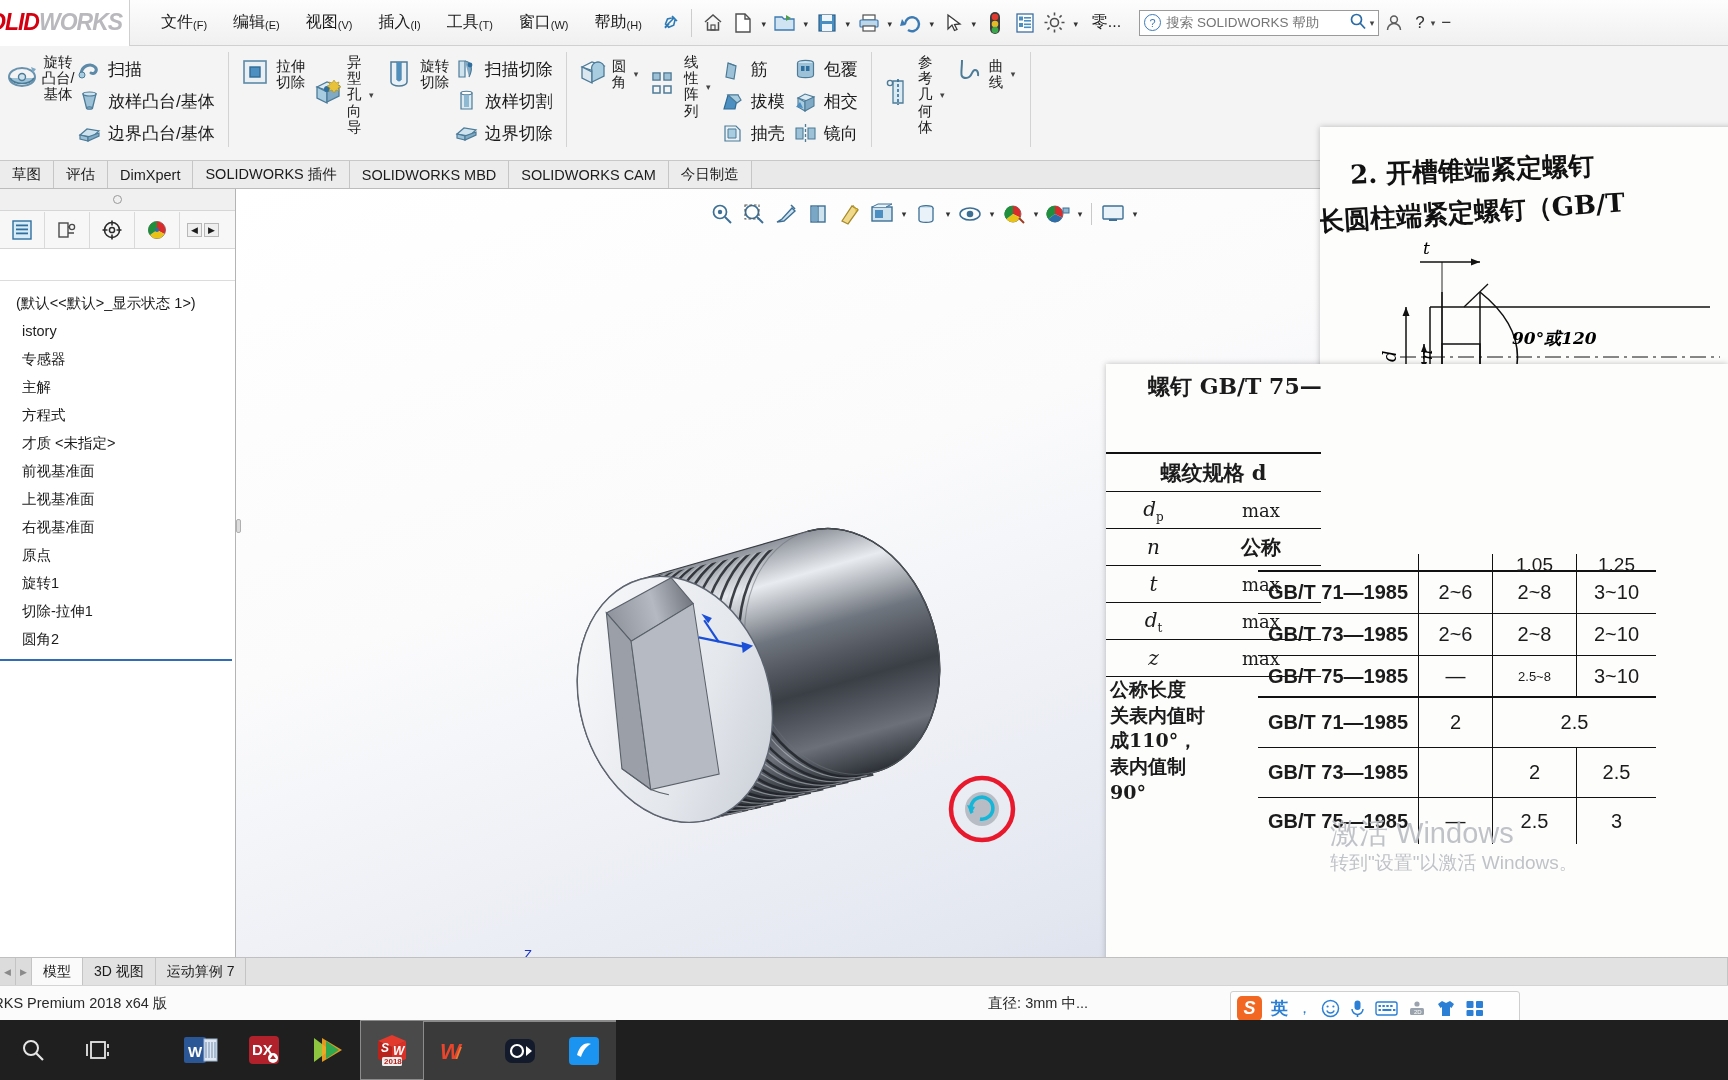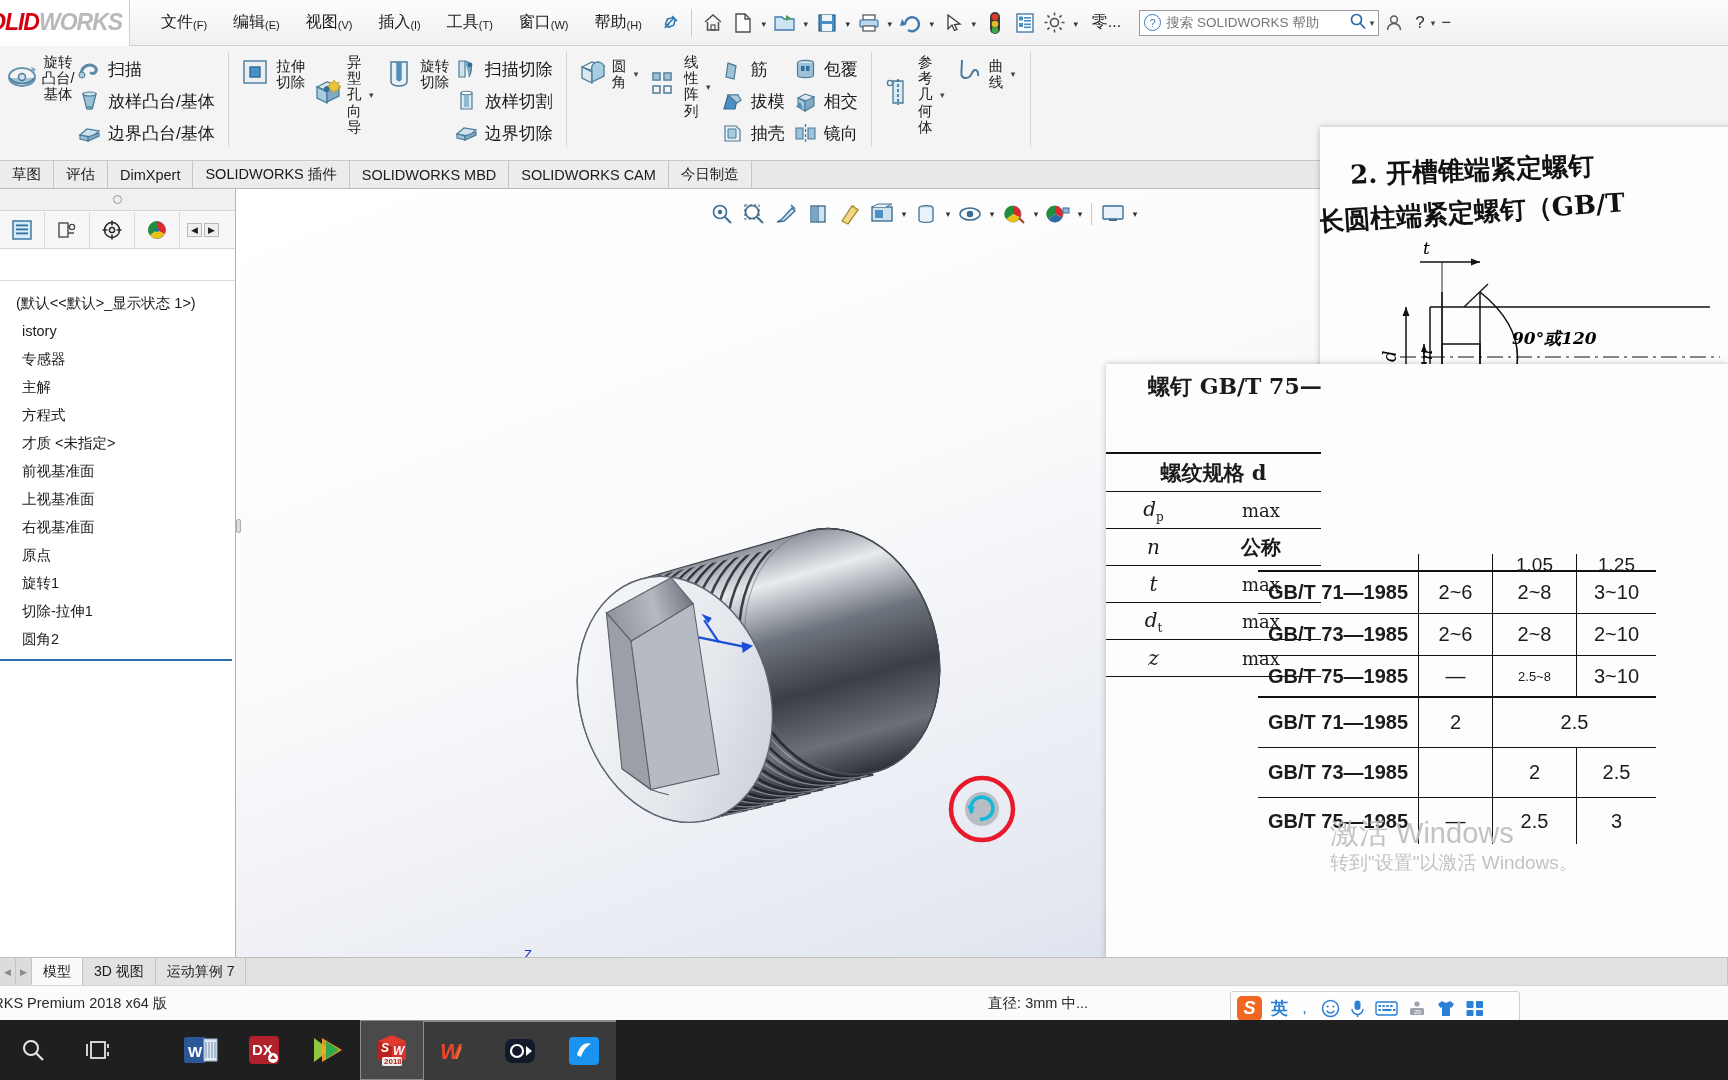--- a/index.html
+++ b/index.html
@@ -939,20 +939,27 @@
       <span style="flex:1;text-align:center;font-size:18px">max</span>
     </div>
     <div style="height:37px;display:flex;align-items:center;border-bottom:1.4px solid #111;font-size:20px">
       <span style="width:95px;text-align:center;font-style:italic">d<sub style="font-style:normal;font-size:12px">t</sub></span>
       <span style="flex:1;text-align:center;font-size:18px">max</span>
     </div>
     <div style="height:37px;display:flex;align-items:center;border-bottom:1.8px solid #111;font-size:20px">
       <span style="width:95px;text-align:center;font-style:italic">z</span>
       <span style="flex:1;text-align:center;font-size:18px">max</span>
     </div>
+    <div style="padding-left:4px;font-size:19px;font-weight:bold;line-height:1.35">
+      <div>公称长度</div>
+      <div>关表内值时</div>
+      <div>成110°，</div>
+      <div>表内值制</div>
+      <div>90°</div>
+    </div>
   </div>
 
   <div style="position:absolute;left:112px;top:190px;font-family:Liberation Sans, sans-serif;margin-left:40px;">
     <div style="display:flex;height:18px;border-bottom:2px solid #111">
       <div style="width:160px"></div>
       <div style="width:74px;text-align:center;font-size:19px;border-left:1.6px solid #111"></div>
       <div style="width:84px;text-align:center;font-size:19px;border-left:1.6px solid #111">1.05</div>
       <div style="width:80px;text-align:center;font-size:19px;border-left:1.6px solid #111">1.25</div>
     </div>
 

